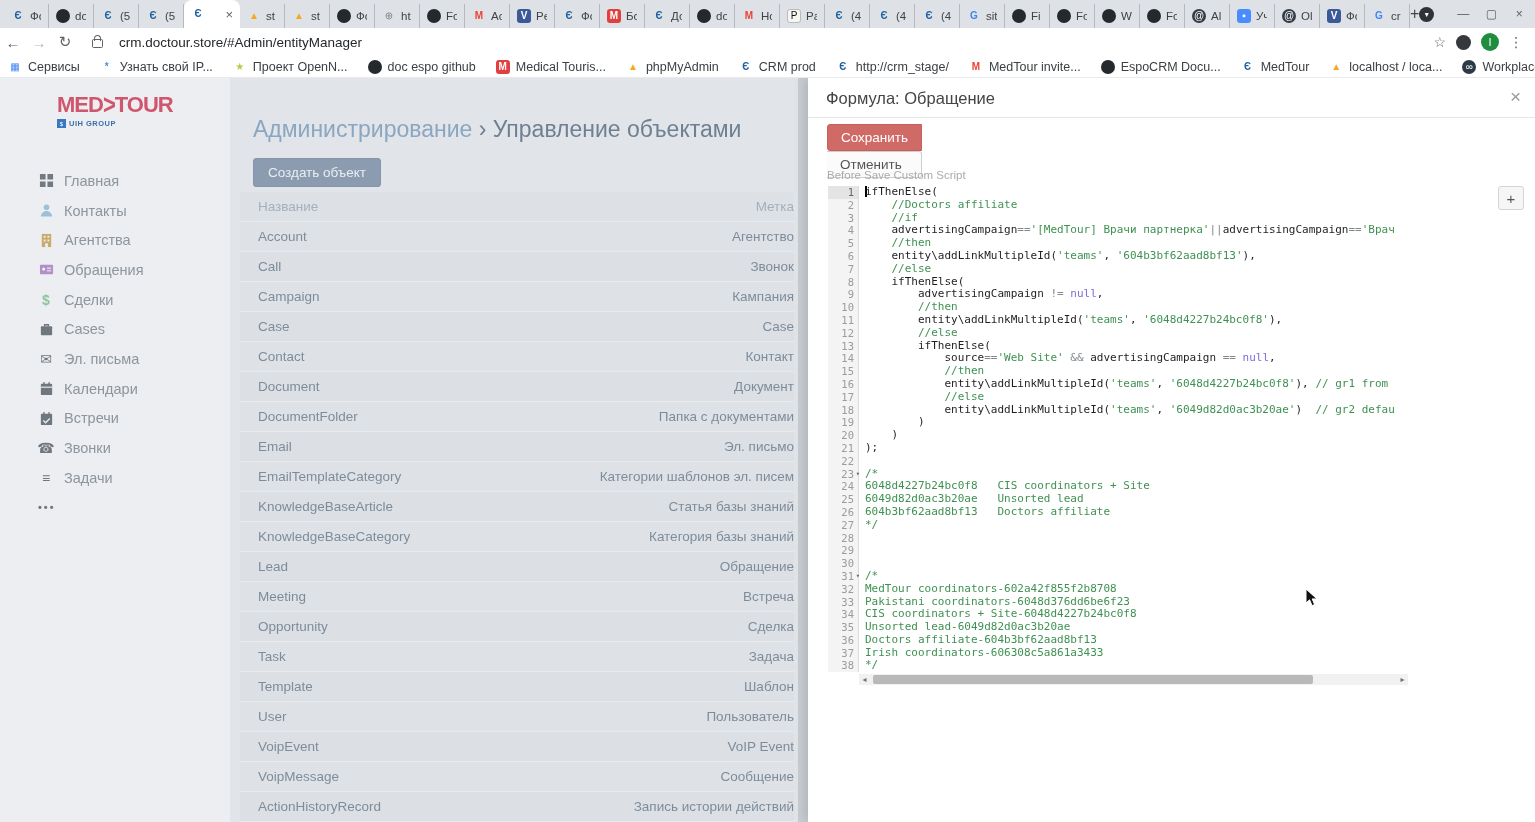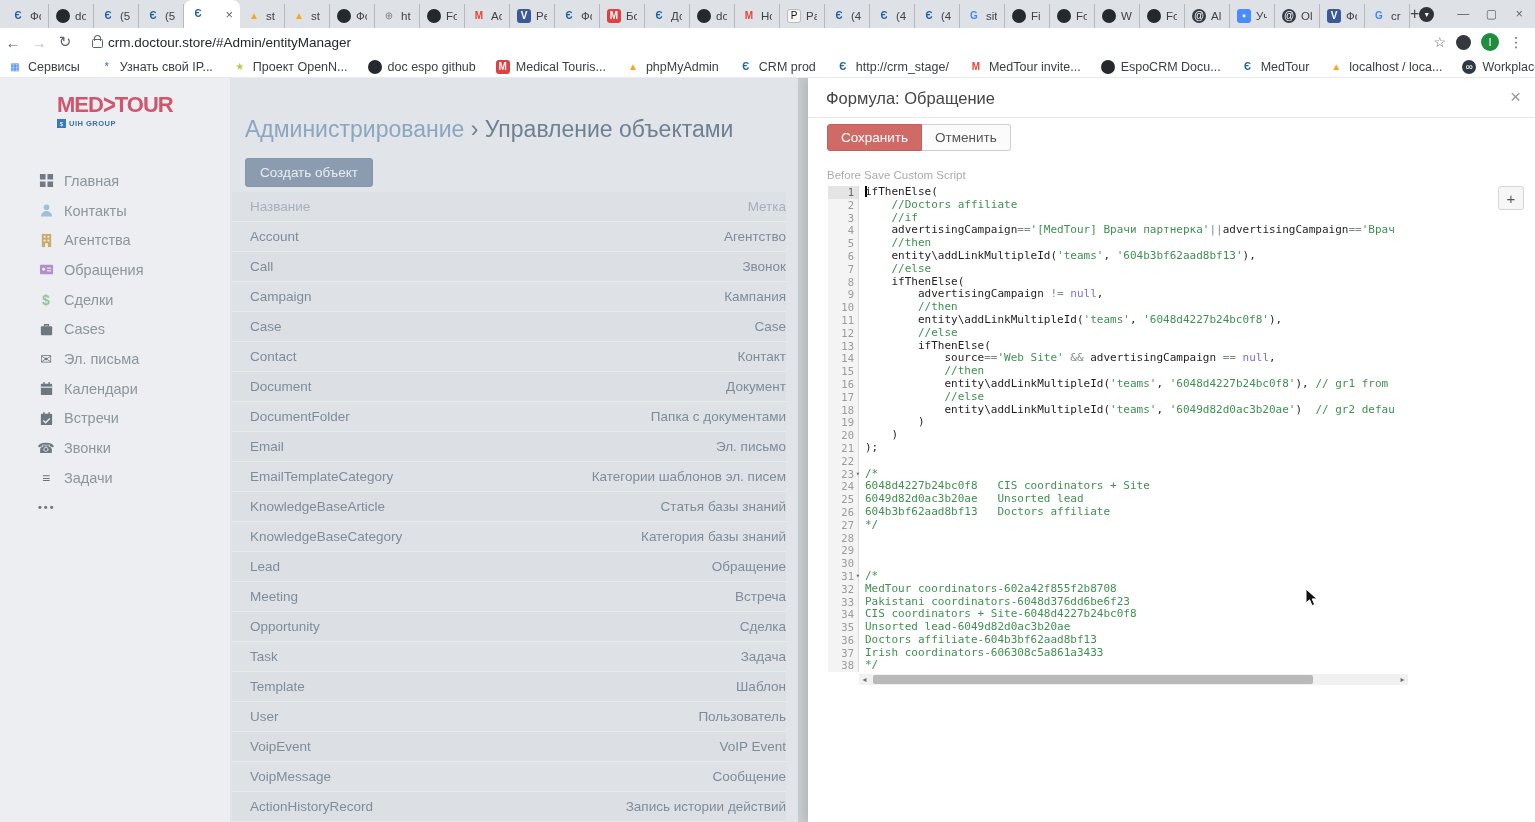--- a/index.html
+++ b/index.html
@@ -24,21 +24,21 @@
   .strip-right{display:flex;align-items:center;height:28px;gap:2px;padding-right:6px;}
   .badge-dot{width:15px;height:15px;border-radius:50%;background:#2f3337;color:#fff;font-size:8px;
              display:flex;align-items:center;justify-content:center;margin-right:14px;}
   .winbtn{width:26px;height:24px;display:flex;align-items:center;justify-content:center;
           color:#5f6368;font-size:12px;}
   .toolbar{position:absolute;left:0;top:28px;width:1535px;height:28px;background:#fff;
            display:flex;align-items:center;border-bottom:1px solid #eceef0;}
   .navbtn{width:26px;height:22px;display:flex;align-items:center;justify-content:center;
           color:#5f6368;font-size:15px;}
   .navbtn.dim{color:#b6b9bd;}
-  .urlbox{display:flex;align-items:center;gap:5px;margin-left:14px;flex:1;}
+  .urlbox{display:flex;align-items:center;gap:16px;margin-left:14px;flex:1;}
   .lock{width:9px;height:7px;border:1.3px solid #5f6368;border-radius:1.5px;position:relative;margin-top:3px;}
   .lock:before{content:"";position:absolute;left:1px;top:-5px;width:5px;height:5px;
                border:1.3px solid #5f6368;border-bottom:none;border-radius:4px 4px 0 0;}
   .url{font-size:13.5px;color:#24282c;}
   .tb-right{display:flex;align-items:center;gap:10px;padding-right:12px;}
   .staricon{color:#5f6368;font-size:14px;}
   .exticon{width:15px;height:15px;border-radius:50%;background:#35393d;}
   .avatar{width:18px;height:18px;border-radius:50%;background:#1e8e3e;color:#fff;font-size:11px;
           display:flex;align-items:center;justify-content:center;}
   .menudots{color:#5f6368;font-size:14px;}
@@ -54,42 +54,42 @@
   .logo-sub{display:flex;align-items:center;gap:3px;margin-top:3px;}
   .logo-subicon{width:9px;height:9px;background:#3a78c2;color:#fff;font-size:6px;
                 display:flex;align-items:center;justify-content:center;}
   .logo-subtext{font-size:7.5px;font-weight:bold;color:#3a6ea8;letter-spacing:.5px;}
   .nav{position:absolute;left:0;top:88px;width:230px;}
   .nav-item{height:29.7px;display:flex;align-items:center;}
   .nav-icon{width:16px;margin-left:38px;display:flex;align-items:center;justify-content:center;font-size:14px;}
   .nav-icon svg{width:15px;height:15px;fill:currentColor;}
   .nav-label{margin-left:10px;font-size:14.5px;color:#8d959d;}
   .nav-more{margin:8px 0 0 38px;color:#6f767d;font-size:11px;letter-spacing:2px;font-weight:bold;}
-  .main{position:absolute;left:218px;top:0;width:568px;height:744px;}
+  .main{position:absolute;left:226px;top:0;width:568px;height:744px;}
   .breadcrumb{position:absolute;left:27px;top:38px;font-size:23px;}
   .bc-link{color:#8ba6c1;}
   .bc-cur{color:#6f8093;}
   .create-btn{position:absolute;left:27px;top:80px;height:27px;padding:0 14px;background:#8b9cb0;
               border:1px solid #8495a9;border-radius:3px;color:#e9edf2;font-size:13.5px;
               display:flex;align-items:center;}
   .etable{position:absolute;left:14px;top:114px;width:554px;}
   .erow{display:flex;height:29px;align-items:center;border-top:1px solid #e8ebee;background:#dee2e7;}
   .erow:nth-child(odd){background:#dce0e5;}
   .erow.head{background:#dde1e6;border-top:none;}
   .ecell1{width:260px;padding-left:18px;font-size:13.5px;color:#7e8c9a;}
   .ecell2{flex:1;font-size:13.5px;color:#7e8c9a;text-align:right;}
   .erow.head .ecell1,.erow.head .ecell2{color:#a5b0bb;}
   .vstrip{position:absolute;left:798px;top:0;width:10px;height:744px;background:#c9ced3;}
   
   .modal{position:absolute;left:808px;top:0;width:727px;height:744px;background:#fff;
          box-shadow:-4px 0 10px rgba(0,0,0,.12);}
   .m-head{position:absolute;left:0;top:0;width:100%;height:40px;border-bottom:1px solid #e7e7e7;box-sizing:border-box;}
   .m-title{position:absolute;left:18px;top:0;line-height:40px;font-size:16.5px;color:#454545;}
   .m-close{position:absolute;right:14px;top:0;line-height:38px;font-size:19px;color:#9a9a9a;}
-  .btn-group{position:absolute;left:19px;top:46px;display:flex;}
+  .btn-group{position:absolute;left:19px;top:46px;display:flex;flex-direction:column;}
   .btn{height:27px;padding:0 13px;font-size:13.5px;display:flex;align-items:center;box-sizing:border-box;}
   .btn-save{background:#d06a66;border:1px solid #c55f5c;border-radius:3px 0 0 3px;color:#fff;}
   .btn-cancel{background:#fbfbfb;border:1px solid #cfcfcf;border-left:none;border-radius:0 3px 3px 0;color:#555;}
   .script-label{position:absolute;left:19px;top:91px;font-size:11.5px;color:#ababab;}
   .editor{position:absolute;left:20px;top:108px;width:580px;}
   .cm-line{display:flex;height:12.8px;}
   .gut{width:26px;flex:0 0 26px;background:#f4f4f4;border-right:1px solid #dcdcdc;
        color:#9b9b9b;text-align:right;padding-right:4px;box-sizing:content-box;position:relative;
        font:10.5px/12.8px "DejaVu Sans Mono",monospace;}
   .cm-line.cur-line .gut{background:#e4e4e4;color:#666;}

